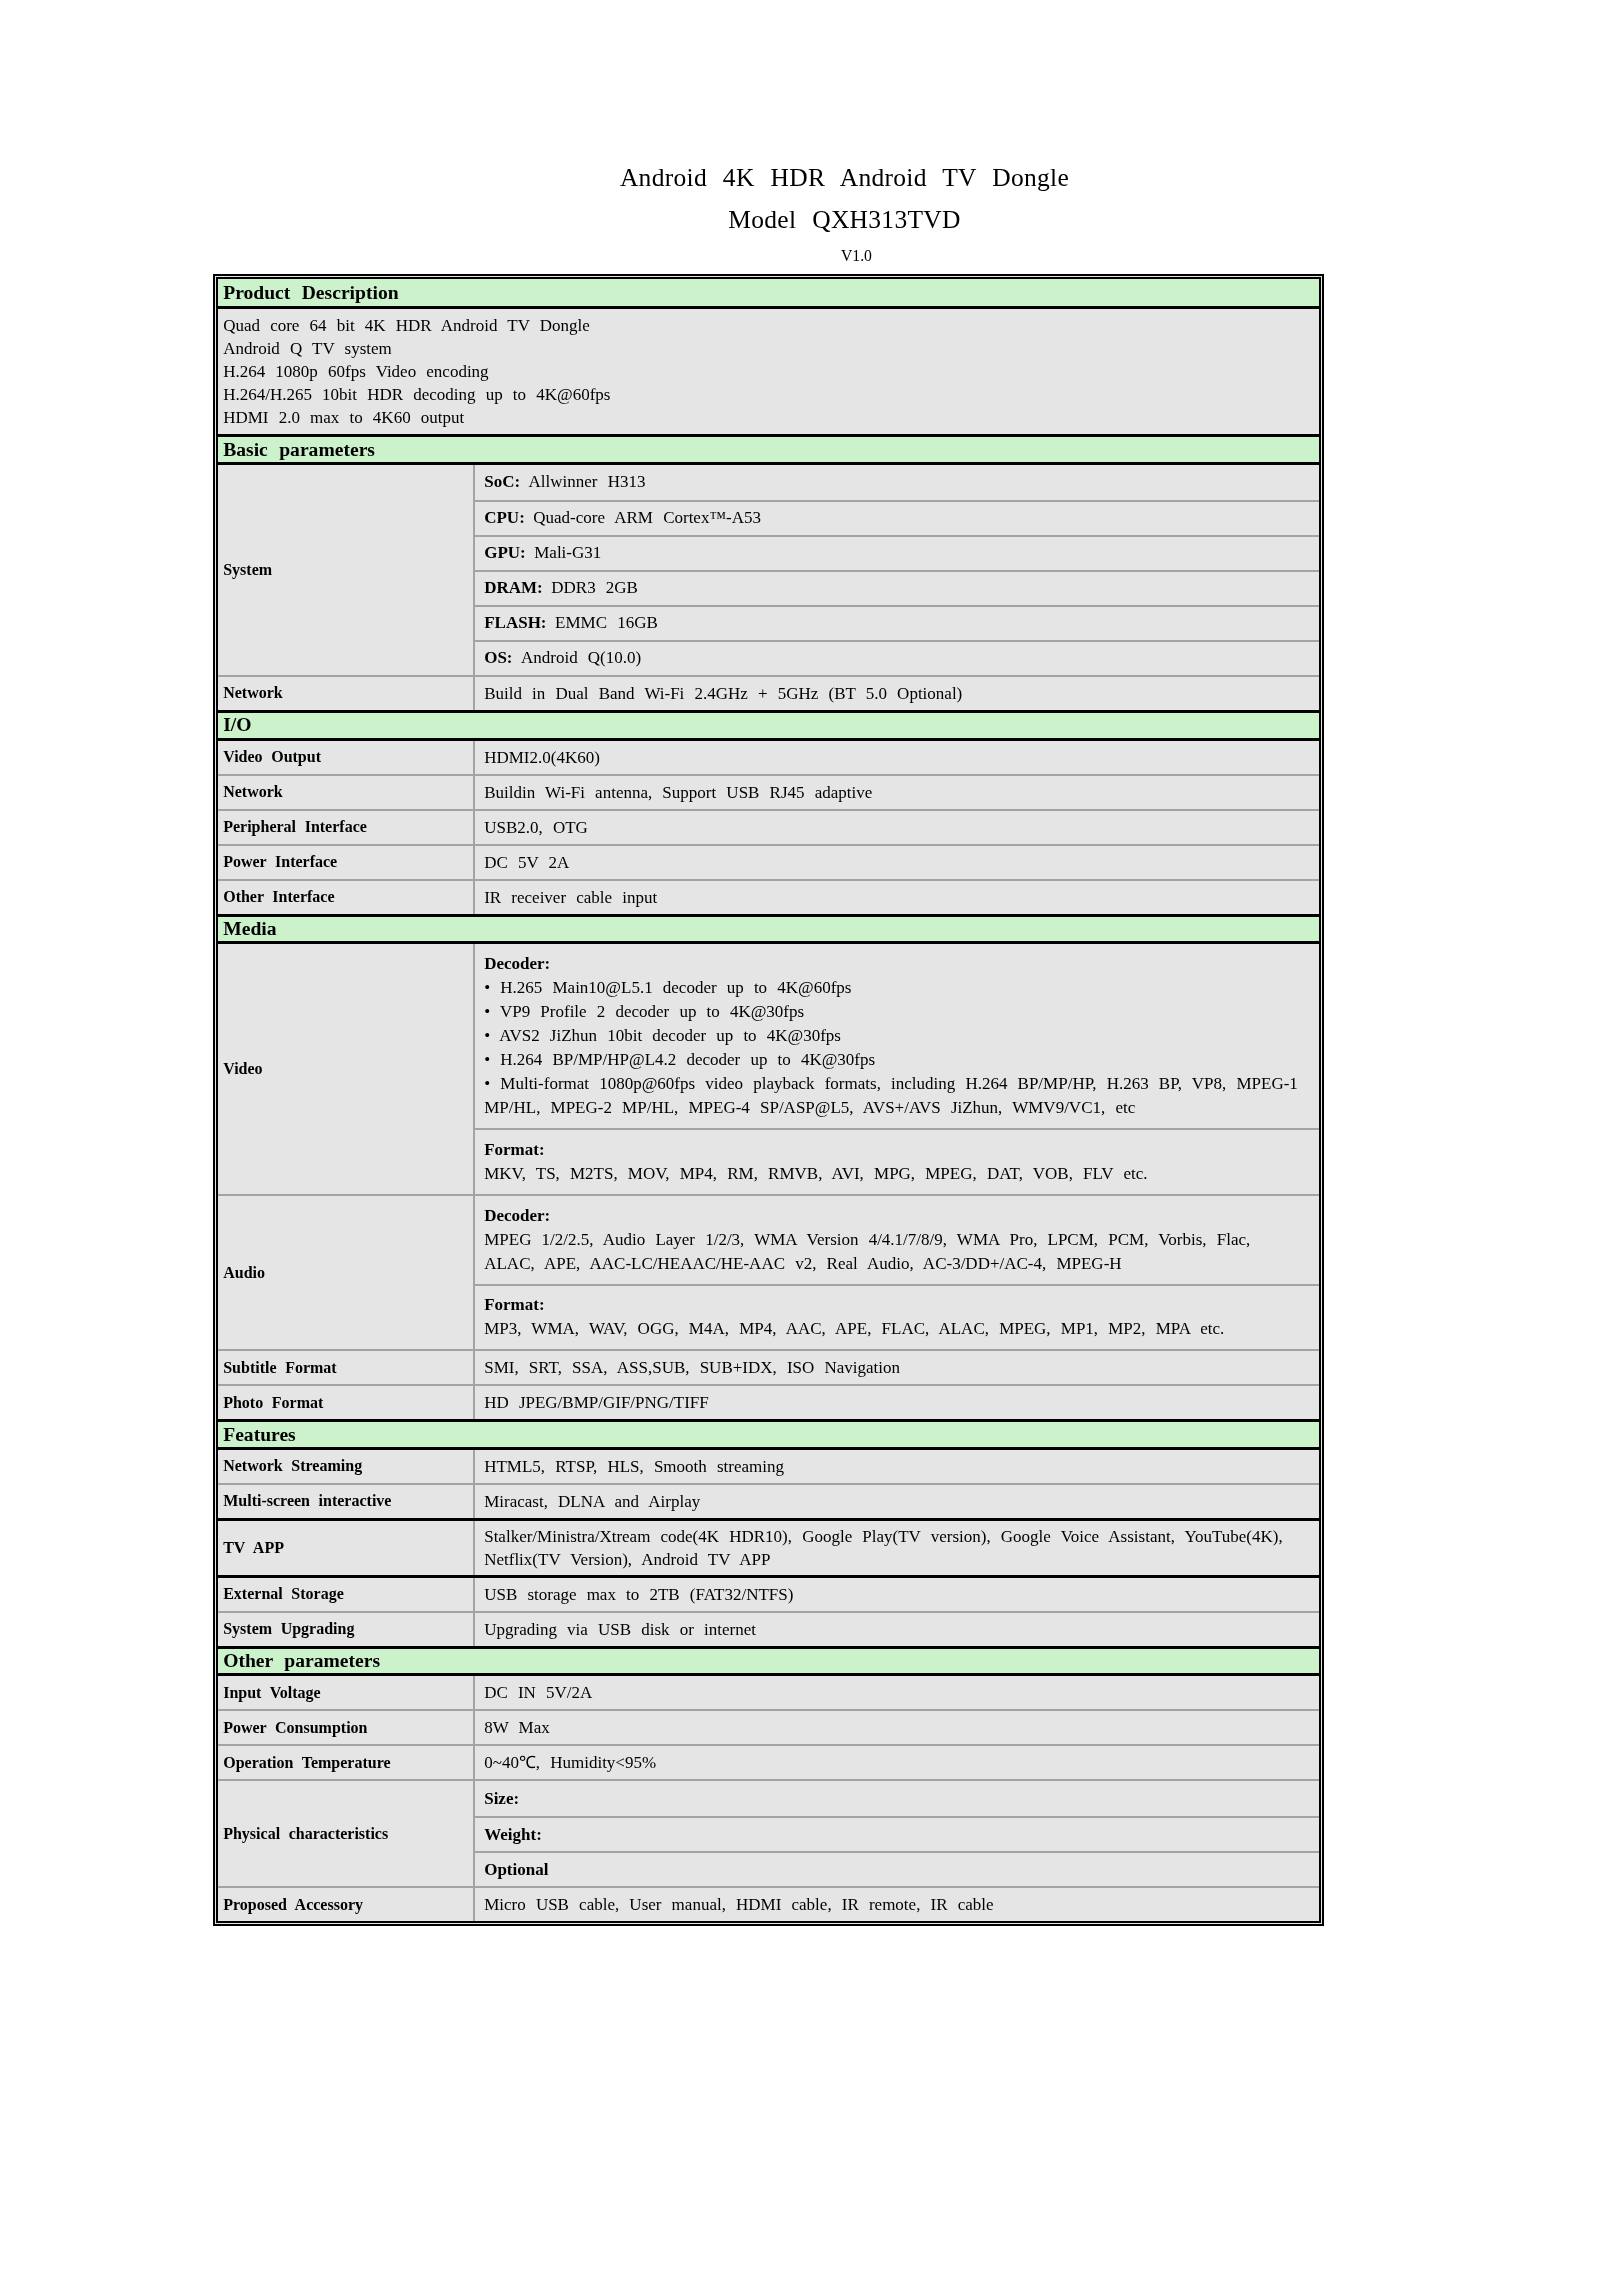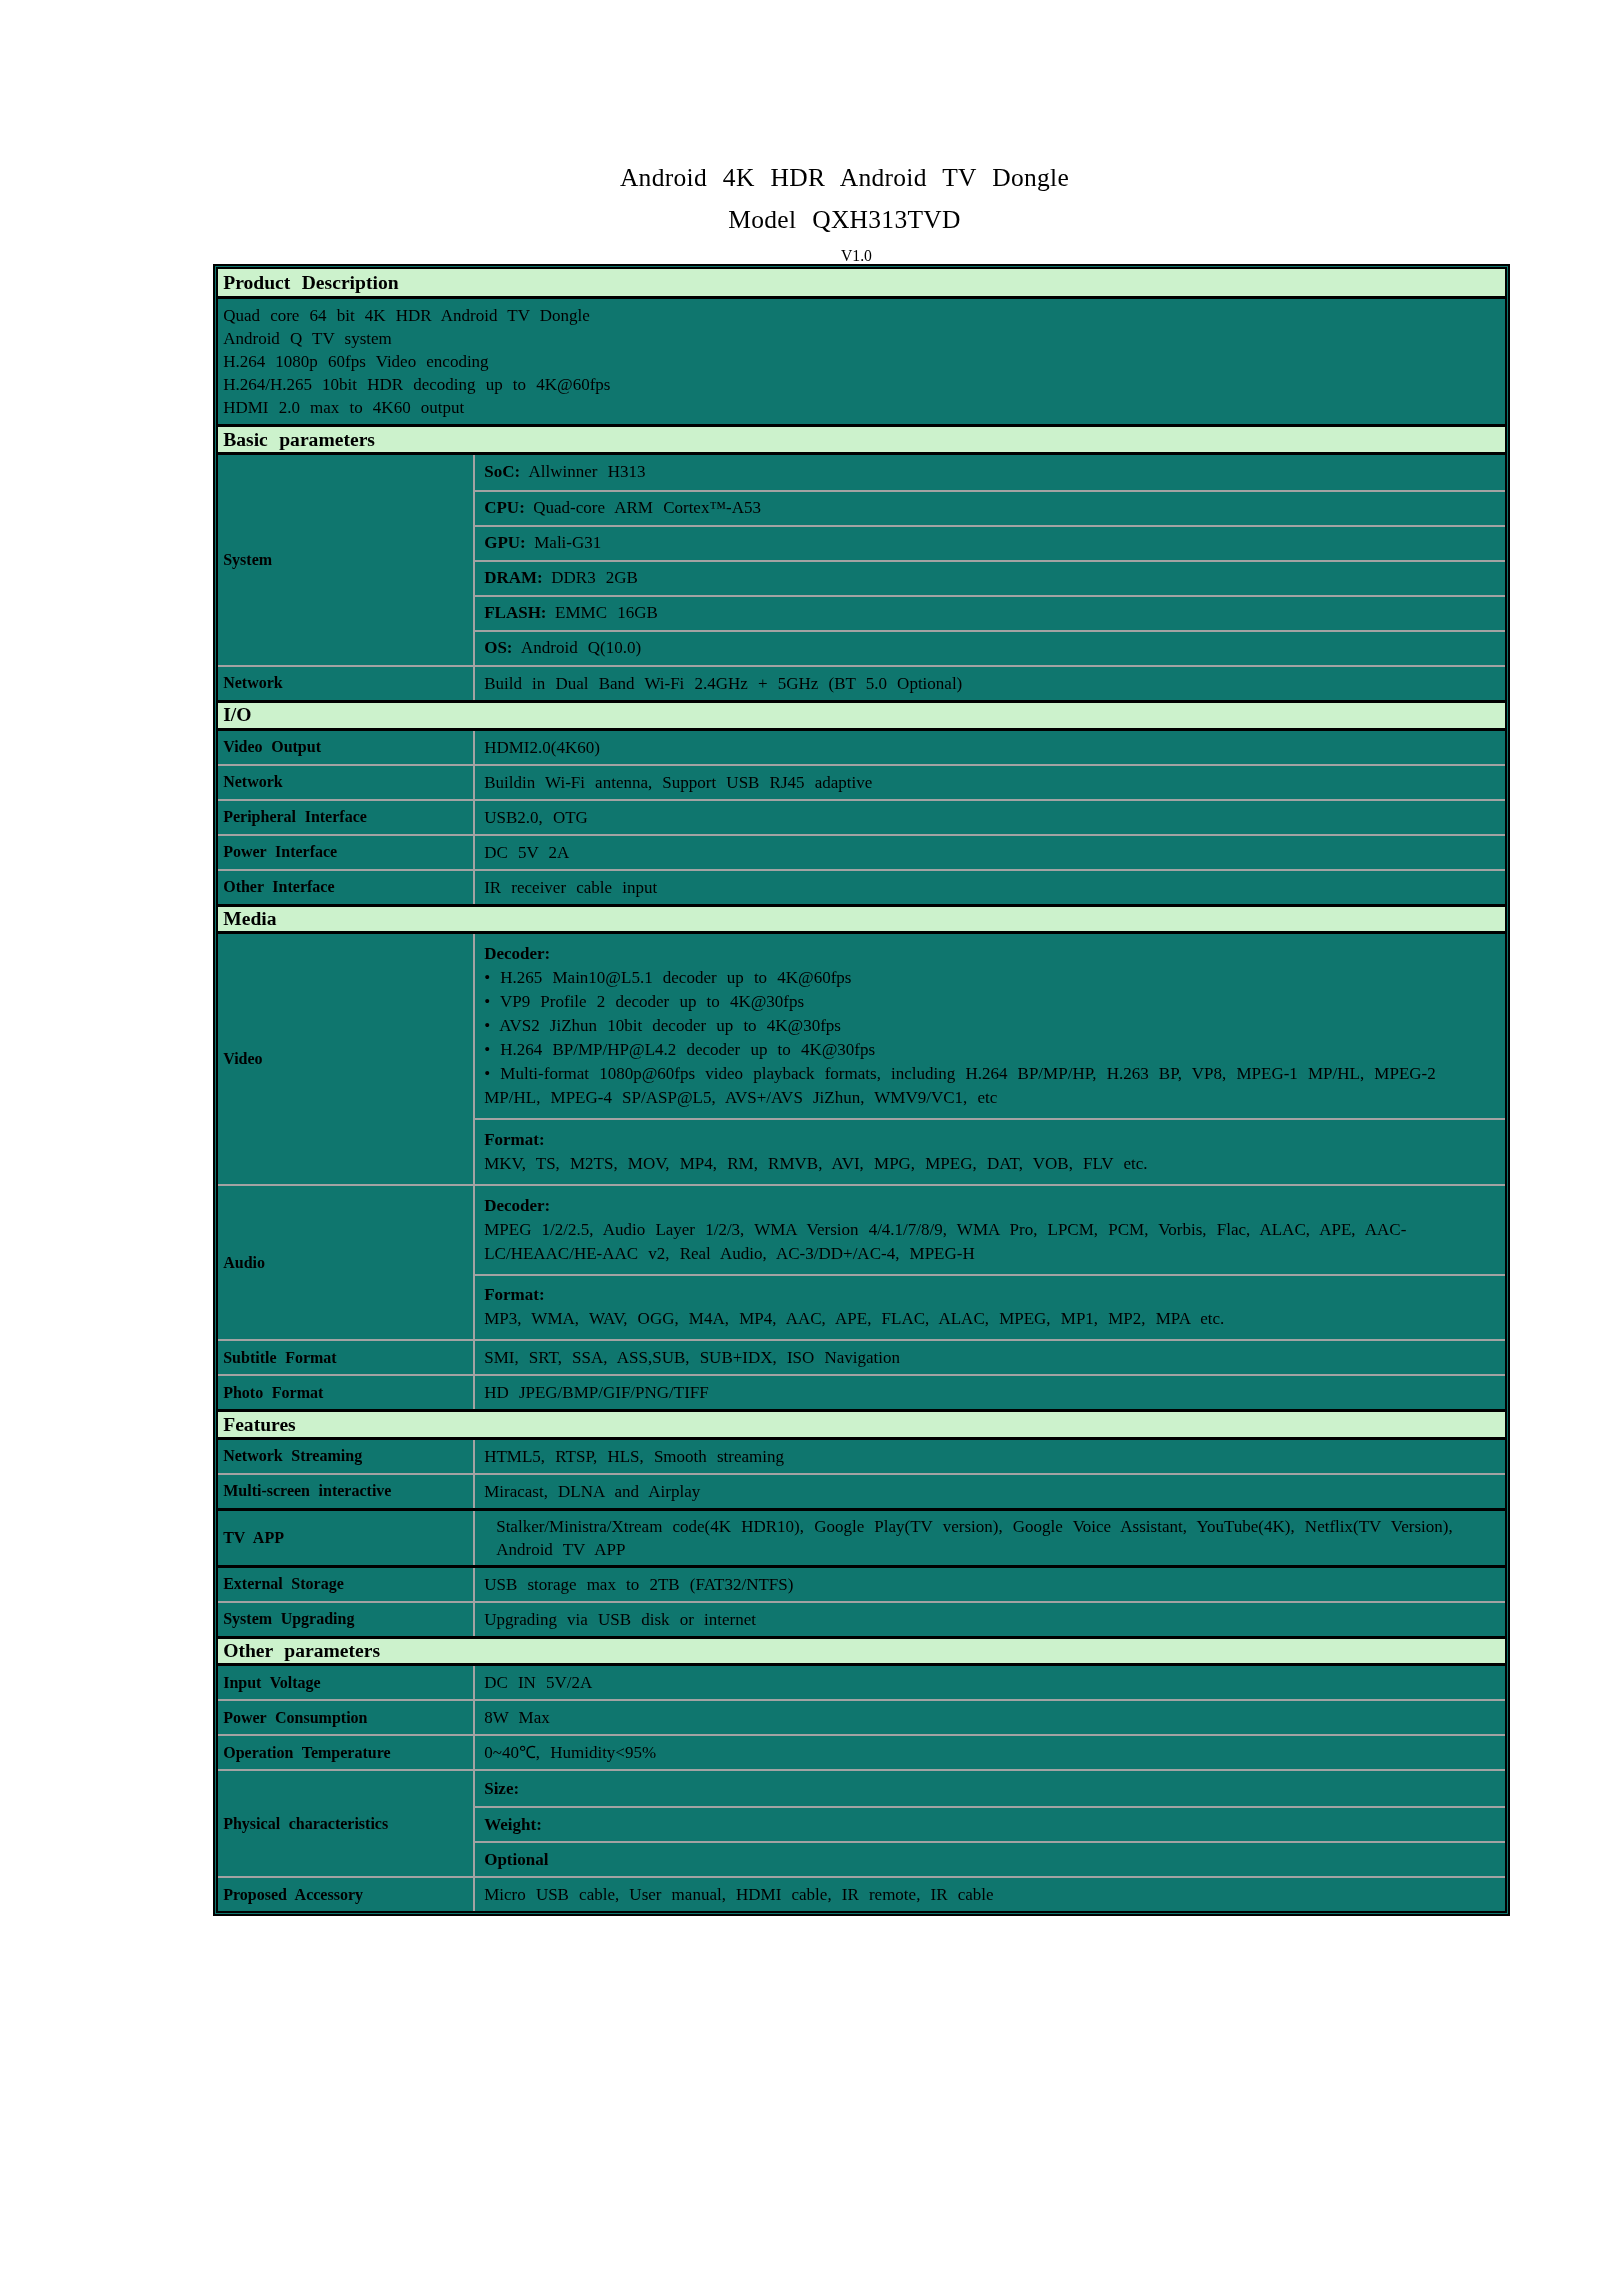--- a/index.html
+++ b/index.html
@@ -27,25 +27,25 @@
   }
   .version{
     position:absolute;
     left:227px; top:247px;
     width:1259px;
     text-align:center;
     font-size:15.7px;
   }
   .spec-table{
     position:absolute;
-    left:213px; top:264px;
-    width:1297px;
+    left:213px; top:274px;
+    width:1111px;
     box-sizing:border-box;
     border:5.9px double #000;
-    background:#0f766e;
+    background:#e5e5e5;
   }
   .sec-header{
     display:flex;
     align-items:center;
     min-height:30px;
     background:#ccf2cc;
     border-top:3.3px solid #000;
     border-bottom:3.3px solid #000;
     padding:1.3px 5.2px;
     box-sizing:border-box;
@@ -64,21 +64,21 @@
     font-size:17px;
     line-height:23px;
     word-spacing:5.9px;
   }
   .row{
     display:flex;
     align-items:stretch;
     border-top:2px solid #a3a3a3;
   }
   .row.no-bt{border-top:none;}
-  .row.bt-black{border-top:3.3px solid #000;gap:12px;}
+  .row.bt-black{border-top:3.3px solid #000;}
   .row.bb-black{border-bottom:3.3px solid #000;}
   .cell-label{
     flex:0 0 257px;
     box-sizing:border-box;
     border-right:2px solid #a3a3a3;
     display:flex;
     align-items:center;
     padding:3.9px 2.6px 3.9px 5.2px;
     font-weight:bold;
     font-size:16px;

